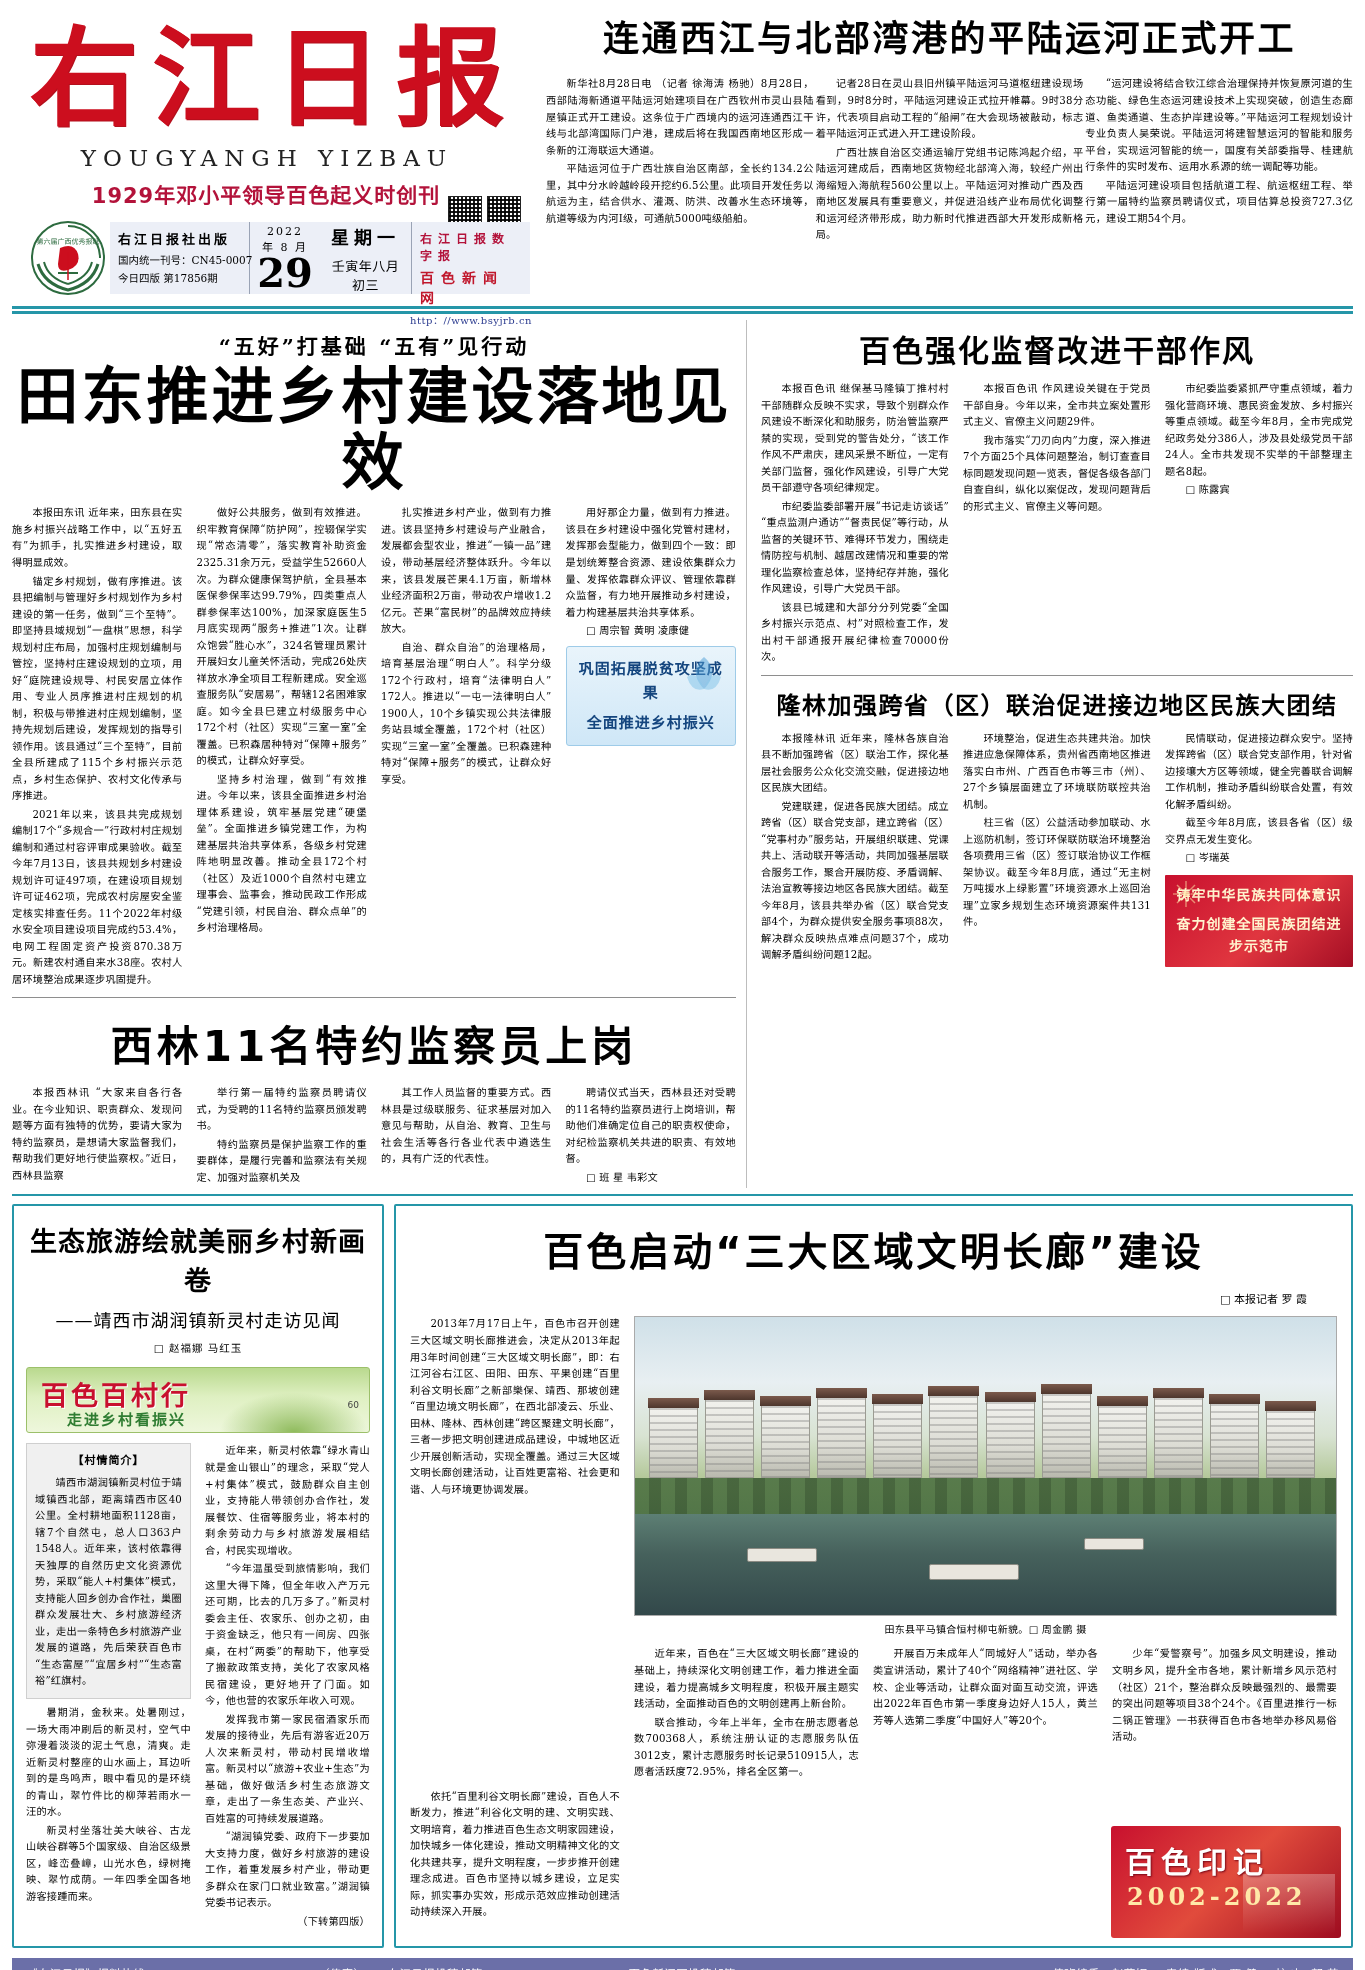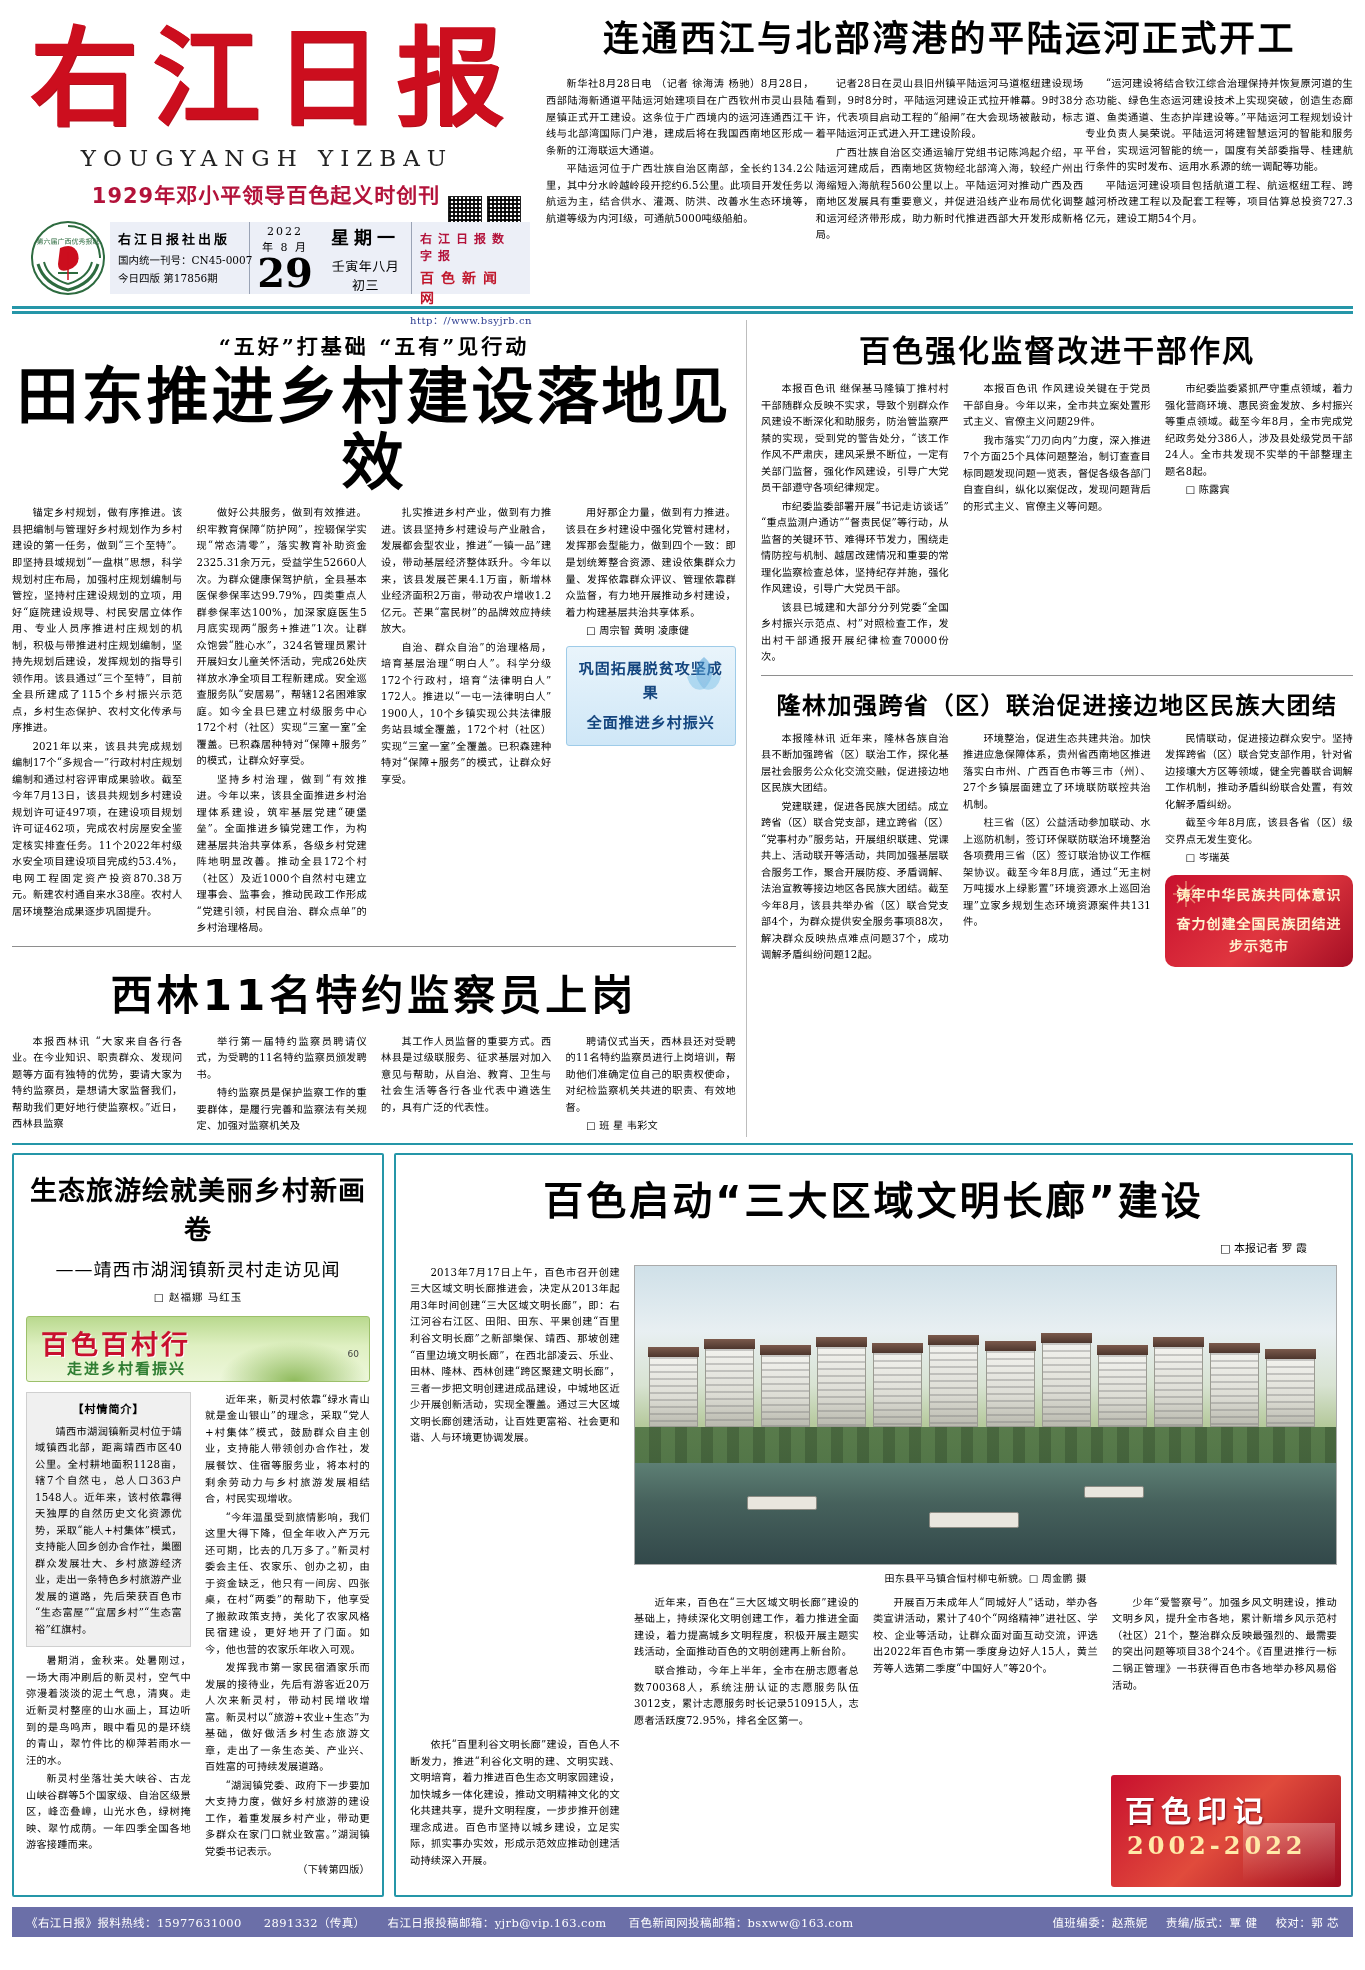--- a/index.html
+++ b/index.html
@@ -135,21 +135,21 @@
     text-align:center;
   }
   .promo-blue .l1 { font-size:15px; font-weight:bold; color:#14457e; letter-spacing:1px; }
   .promo-blue .l2 { font-size:15px; font-weight:bold; color:#14457e; letter-spacing:1px; margin-top:6px;}
   .promo-blue .deco {
     position:absolute; right:8px; top:6px; width:46px; height:40px; opacity:.85;
   }
 
   .promo-red {
     background:linear-gradient(135deg,#c8102e 0%,#e0363f 55%,#a40e24 100%);
-    border-radius:10px; padding:9px 10px; margin-top:8px; color:#ffe9a8;
+    border-radius:1px; padding:9px 10px; margin-top:8px; color:#ffe9a8;
     text-align:center; position:relative; overflow:hidden;
   }
   .promo-red .rl1 { font-size:14px; font-weight:bold; letter-spacing:1px; color:#fff4cf;}
   .promo-red .rl2 { font-size:14px; font-weight:bold; letter-spacing:1px; color:#fff4cf; margin-top:6px;}
   .promo-red .firework { position:absolute; left:6px; top:4px; width:30px; height:30px; opacity:.55;}
 
   
   .bottom { display:flex; gap:0; margin-top:8px; }
   .bl {
     width:372px; border:2px solid #2596a8; border-radius:2px;
@@ -298,40 +298,41 @@
         <div class="col bt">
           <p>新华社8月28日电 （记者 徐海涛 杨驰）8月28日，西部陆海新通道平陆运河始建项目在广西钦州市灵山县陆屋镇正式开工建设。这条位于广西境内的运河连通西江干线与北部湾国际门户港，建成后将在我国西南地区形成一条新的江海联运大通道。</p>
           <p>平陆运河位于广西壮族自治区南部，全长约134.2公里，其中分水岭越岭段开挖约6.5公里。此项目开发任务以航运为主，结合供水、灌溉、防洪、改善水生态环境等，航道等级为内河Ⅰ级，可通航5000吨级船舶。</p>
         </div>
         <div class="col bt">
           <p>记者28日在灵山县旧州镇平陆运河马道枢纽建设现场看到，9时8分时，平陆运河建设正式拉开帷幕。9时38分许，代表项目启动工程的“船闸”在大会现场被敲动，标志着平陆运河正式进入开工建设阶段。</p>
           <p>广西壮族自治区交通运输厅党组书记陈鸿起介绍，平陆运河建成后，西南地区货物经北部湾入海，较经广州出海缩短入海航程560公里以上。平陆运河对推动广西及西南地区发展具有重要意义，并促进沿线产业布局优化调整和运河经济带形成，助力新时代推进西部大开发形成新格局。</p>
         </div>
         <div class="col bt">
           <p>“运河建设将结合钦江综合治理保持并恢复原河道的生态功能、绿色生态运河建设技术上实现突破，创造生态廊道、鱼类通道、生态护岸建设等。”平陆运河工程规划设计专业负责人吴荣说。平陆运河将建智慧运河的智能和服务平台，实现运河智能的统一，国度有关部委指导、桂建航行条件的实时发布、运用水系源的统一调配等功能。</p>
-          <p>平陆运河建设项目包括航道工程、航运枢纽工程、跨越河桥改建工程以及配套工程等，项目估算总投资727.3亿元，建设工期54个月。</p>
+          <p>平陆运河建设项目包括航道工程、航运枢纽工程、举行第一届特约监察员聘请仪式，项目估算总投资727.3亿元，建设工期54个月。</p>
         </div>
       </div>
     </div>
   </div>
 
   <div class="rule-thick">
     <div class="a"></div>
       <div class="b"></div>
       <div class="c"></div>
   </div>
 
   <div class="band2">
 
     <div class="b2-left">
       <div class="shoulder">“五好”打基础  “五有”见行动</div>
       <div class="mega">田东推进乡村建设落地见效</div>
 
       <div class="cols3">
         <div class="bt">
+          <p>本报田东讯 近年来，田东县在实施乡村振兴战略工作中，以“五好五有”为抓手，扎实推进乡村建设，取得明显成效。</p>
           <p>锚定乡村规划，做有序推进。该县把编制与管理好乡村规划作为乡村建设的第一任务，做到“三个至特”。即坚持县域规划“一盘棋”思想，科学规划村庄布局，加强村庄规划编制与管控，坚持村庄建设规划的立项，用好“庭院建设规导、村民安居立体作用、专业人员序推进村庄规划的机制，积极与带推进村庄规划编制，坚持先规划后建设，发挥规划的指导引领作用。该县通过“三个至特”，目前全县所建成了115个乡村振兴示范点，乡村生态保护、农村文化传承与序推进。</p>
           <p>2021年以来，该县共完成规划编制17个“多规合一”行政村村庄规划编制和通过村容评审成果验收。截至今年7月13日，该县共规划乡村建设规划许可证497项，在建设项目规划许可证462项，完成农村房屋安全鉴定核实排查任务。11个2022年村级水安全项目建设项目完成约53.4%，电网工程固定资产投资870.38万元。新建农村通自来水38座。农村人居环境整治成果逐步巩固提升。</p>
         </div>
         <div class="bt">
           <p>做好公共服务，做到有效推进。织牢教育保障“防护网”，控辍保学实现“常态清零”，落实教育补助资金2325.31余万元，受益学生52660人次。为群众健康保驾护航，全县基本医保参保率达99.79%，四类重点人群参保率达100%，加深家庭医生5月底实现两“服务+推进”1次。让群众饱尝“胜心水”，324名管理员累计开展妇女儿童关怀活动，完成26处庆祥放水净全项目工程新建成。安全巡查服务队“安居易”，帮辖12名困难家庭。如今全县巳建立村级服务中心172个村（社区）实现“三室一室”全覆盖。已积森居种特对“保障+服务”的模式，让群众好享受。</p>
           <p>坚持乡村治理，做到“有效推进。今年以来，该县全面推进乡村治理体系建设，筑牢基层党建“硬堡垒”。全面推进乡镇党建工作，为构建基层共治共享体系，各级乡村党建阵地明显改善。推动全县172个村（社区）及近1000个自然村屯建立理事会、监事会，推动民政工作形成“党建引领，村民自治、群众点单”的乡村治理格局。</p>
         </div>
         <div class="bt">
           <p>扎实推进乡村产业，做到有力推进。该县坚持乡村建设与产业融合，发展都会型农业，推进“一镇一品”建设，带动基层经济整体跃升。今年以来，该县发展芒果4.1万亩，新增林业经济面积2万亩，带动农户增收1.2亿元。芒果“富民树”的品牌效应持续放大。</p>
           <p>自治、群众自治”的治理格局，培育基层治理“明白人”。科学分级172个行政村，培育“法律明白人”172人。推进以“一屯一法律明白人”1900人，10个乡镇实现公共法律服务站县域全覆盖，172个村（社区）实现“三室一室”全覆盖。已积森建种特对“保障+服务”的模式，让群众好享受。</p>

